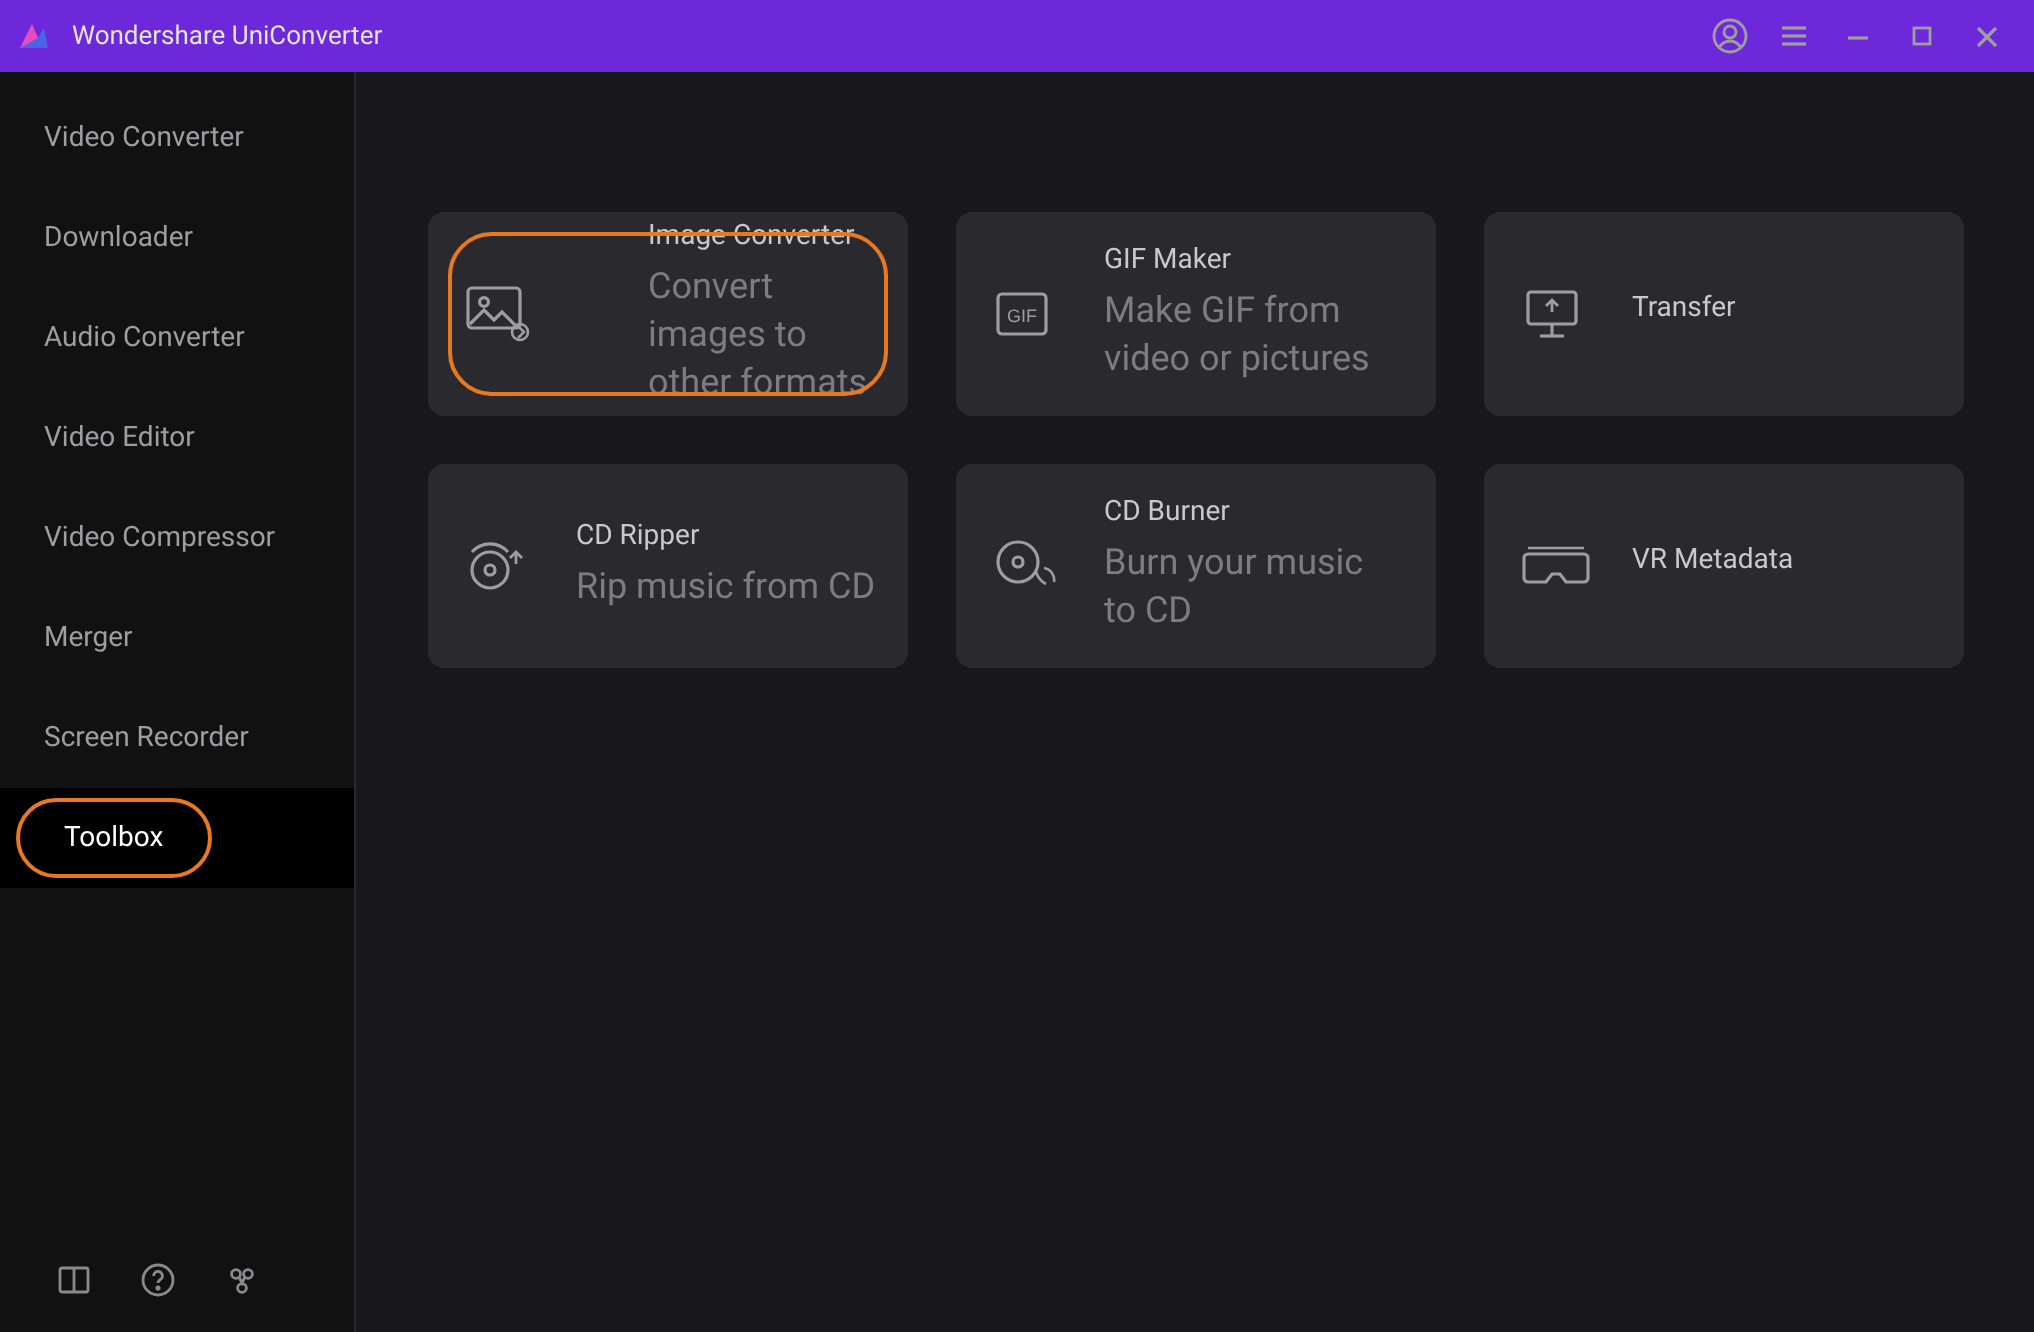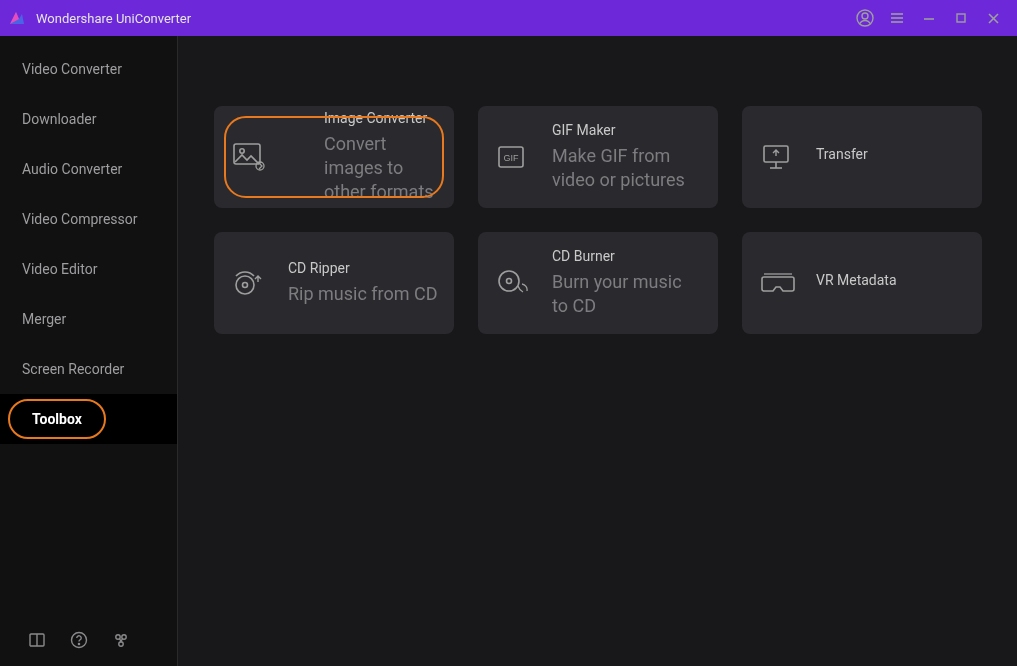--- a/index.html
+++ b/index.html
@@ -65,21 +65,21 @@
   }
   .side-item.active {
     color: #fff;
     background: #000000;
   }
   .side-item.active .pill {
     border: 2px solid #e8791e;
     border-radius: 22px;
     padding: 10px 22px;
     margin-left: -14px;
-    font-weight: 700;
+    font-weight: 400;
   }
   .side-footer {
     height: 52px;
     display: flex;
     align-items: center;
     gap: 24px;
     padding-left: 28px;
     color: #8a8a8c;
   }
   .side-footer .ficon {
@@ -194,24 +194,24 @@
         <div class="side-item">
           <span>Video Converter</span>
         </div>
         <div class="side-item">
           <span>Downloader</span>
         </div>
         <div class="side-item">
           <span>Audio Converter</span>
         </div>
         <div class="side-item">
+          <span>Video Editor</span>
+        </div>
+        <div class="side-item">
           <span>Video Compressor</span>
-        </div>
-        <div class="side-item">
-          <span>Video Editor</span>
         </div>
         <div class="side-item">
           <span>Merger</span>
         </div>
         <div class="side-item">
           <span>Screen Recorder</span>
         </div>
         <div class="side-item active">
           <span class="pill">Toolbox</span>
         </div>

